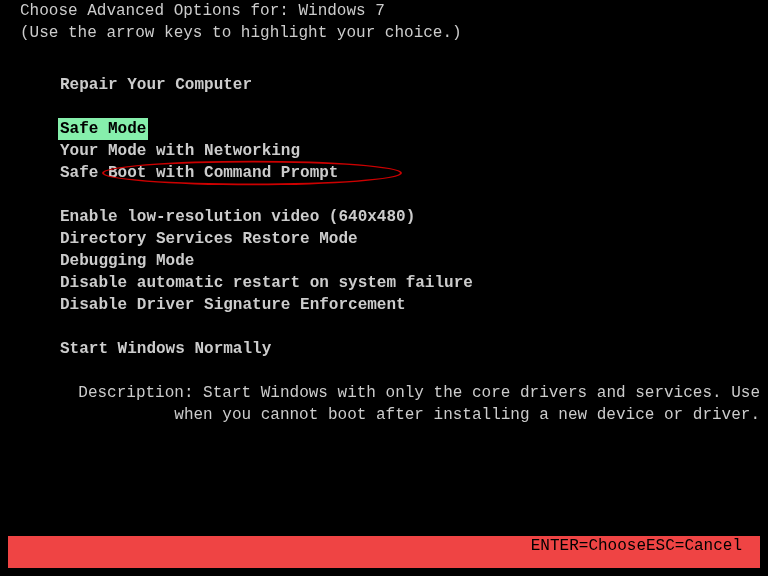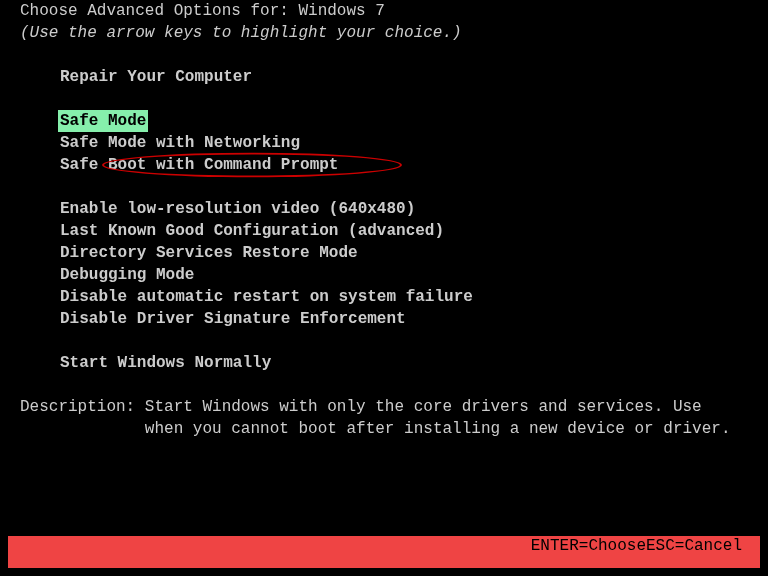--- a/index.html
+++ b/index.html
@@ -28,24 +28,23 @@
       width: 100%;
       margin-bottom: 24px;
       font-weight: normal;
     }
     .heading {
       margin-bottom: 0;
       line-height: 22px;
       padding-left: 12px;
     }
     .subheading {
-      margin-bottom: 22px;
+      margin-bottom: 30px;
       line-height: 22px;
       padding-left: 12px;
-      font-style: italic;
     }
     .menu {
       padding-left: 52px;
       line-height: 22px;
     }
     .menu-item {
       white-space: pre;
       position: relative;
       display: inline-block;
       min-width: 1px;
@@ -71,20 +70,21 @@
       width: 300px;
       height: 26px;
       left: 42px;
       top: -2px;
       transform: scaleY(0.95);
     }
     .description {
       padding-left: 12px;
       line-height: 22px;
       margin-top: 22px;
+      text-align: right;
     }
     .footer-bar {
       position: absolute;
       bottom: 8px;
       left: 8px;
       right: 8px;
       background: #ef4444;
       color: #000;
       padding: 1px 18px 13px 18px;
       display: flex;
@@ -96,28 +96,27 @@
 
 <div class="screen">
 
   <div class="heading">Choose Advanced Options for: Windows 7</div>
   <div class="subheading">(Use the arrow keys to highlight your choice.)</div>
 
   <div class="menu">
     <div class="menu-row"><span class="menu-item">Repair Your Computer</span></div>
     <div class="gap"></div>
     <div class="menu-row"><span class="menu-item selected">Safe Mode</span></div>
-    <div class="menu-row"><span class="menu-item">Safe Mode with Networking</span></div>
+    <div class="menu-row"><span class="menu-item">Your Mode with Networking</span></div>
     <div class="menu-row">
       <span class="menu-item">Safe Boot with Command Prompt</span>
       <div class="circle-annotation"></div>
     </div>
     <div class="gap"></div>
     <div class="menu-row"><span class="menu-item">Enable low-resolution video (640x480)</span></div>
-    <div class="menu-row"><span class="menu-item">Last Known Good Configuration (advanced)</span></div>
     <div class="menu-row"><span class="menu-item">Directory Services Restore Mode</span></div>
     <div class="menu-row"><span class="menu-item">Debugging Mode</span></div>
     <div class="menu-row"><span class="menu-item">Disable automatic restart on system failure</span></div>
     <div class="menu-row"><span class="menu-item">Disable Driver Signature Enforcement</span></div>
     <div class="gap"></div>
     <div class="menu-row"><span class="menu-item">Start Windows Normally</span></div>
   </div>
 
   <div class="description">
     <span>Description: </span><span>Start Windows with only the core drivers and services. Use</span><br>

